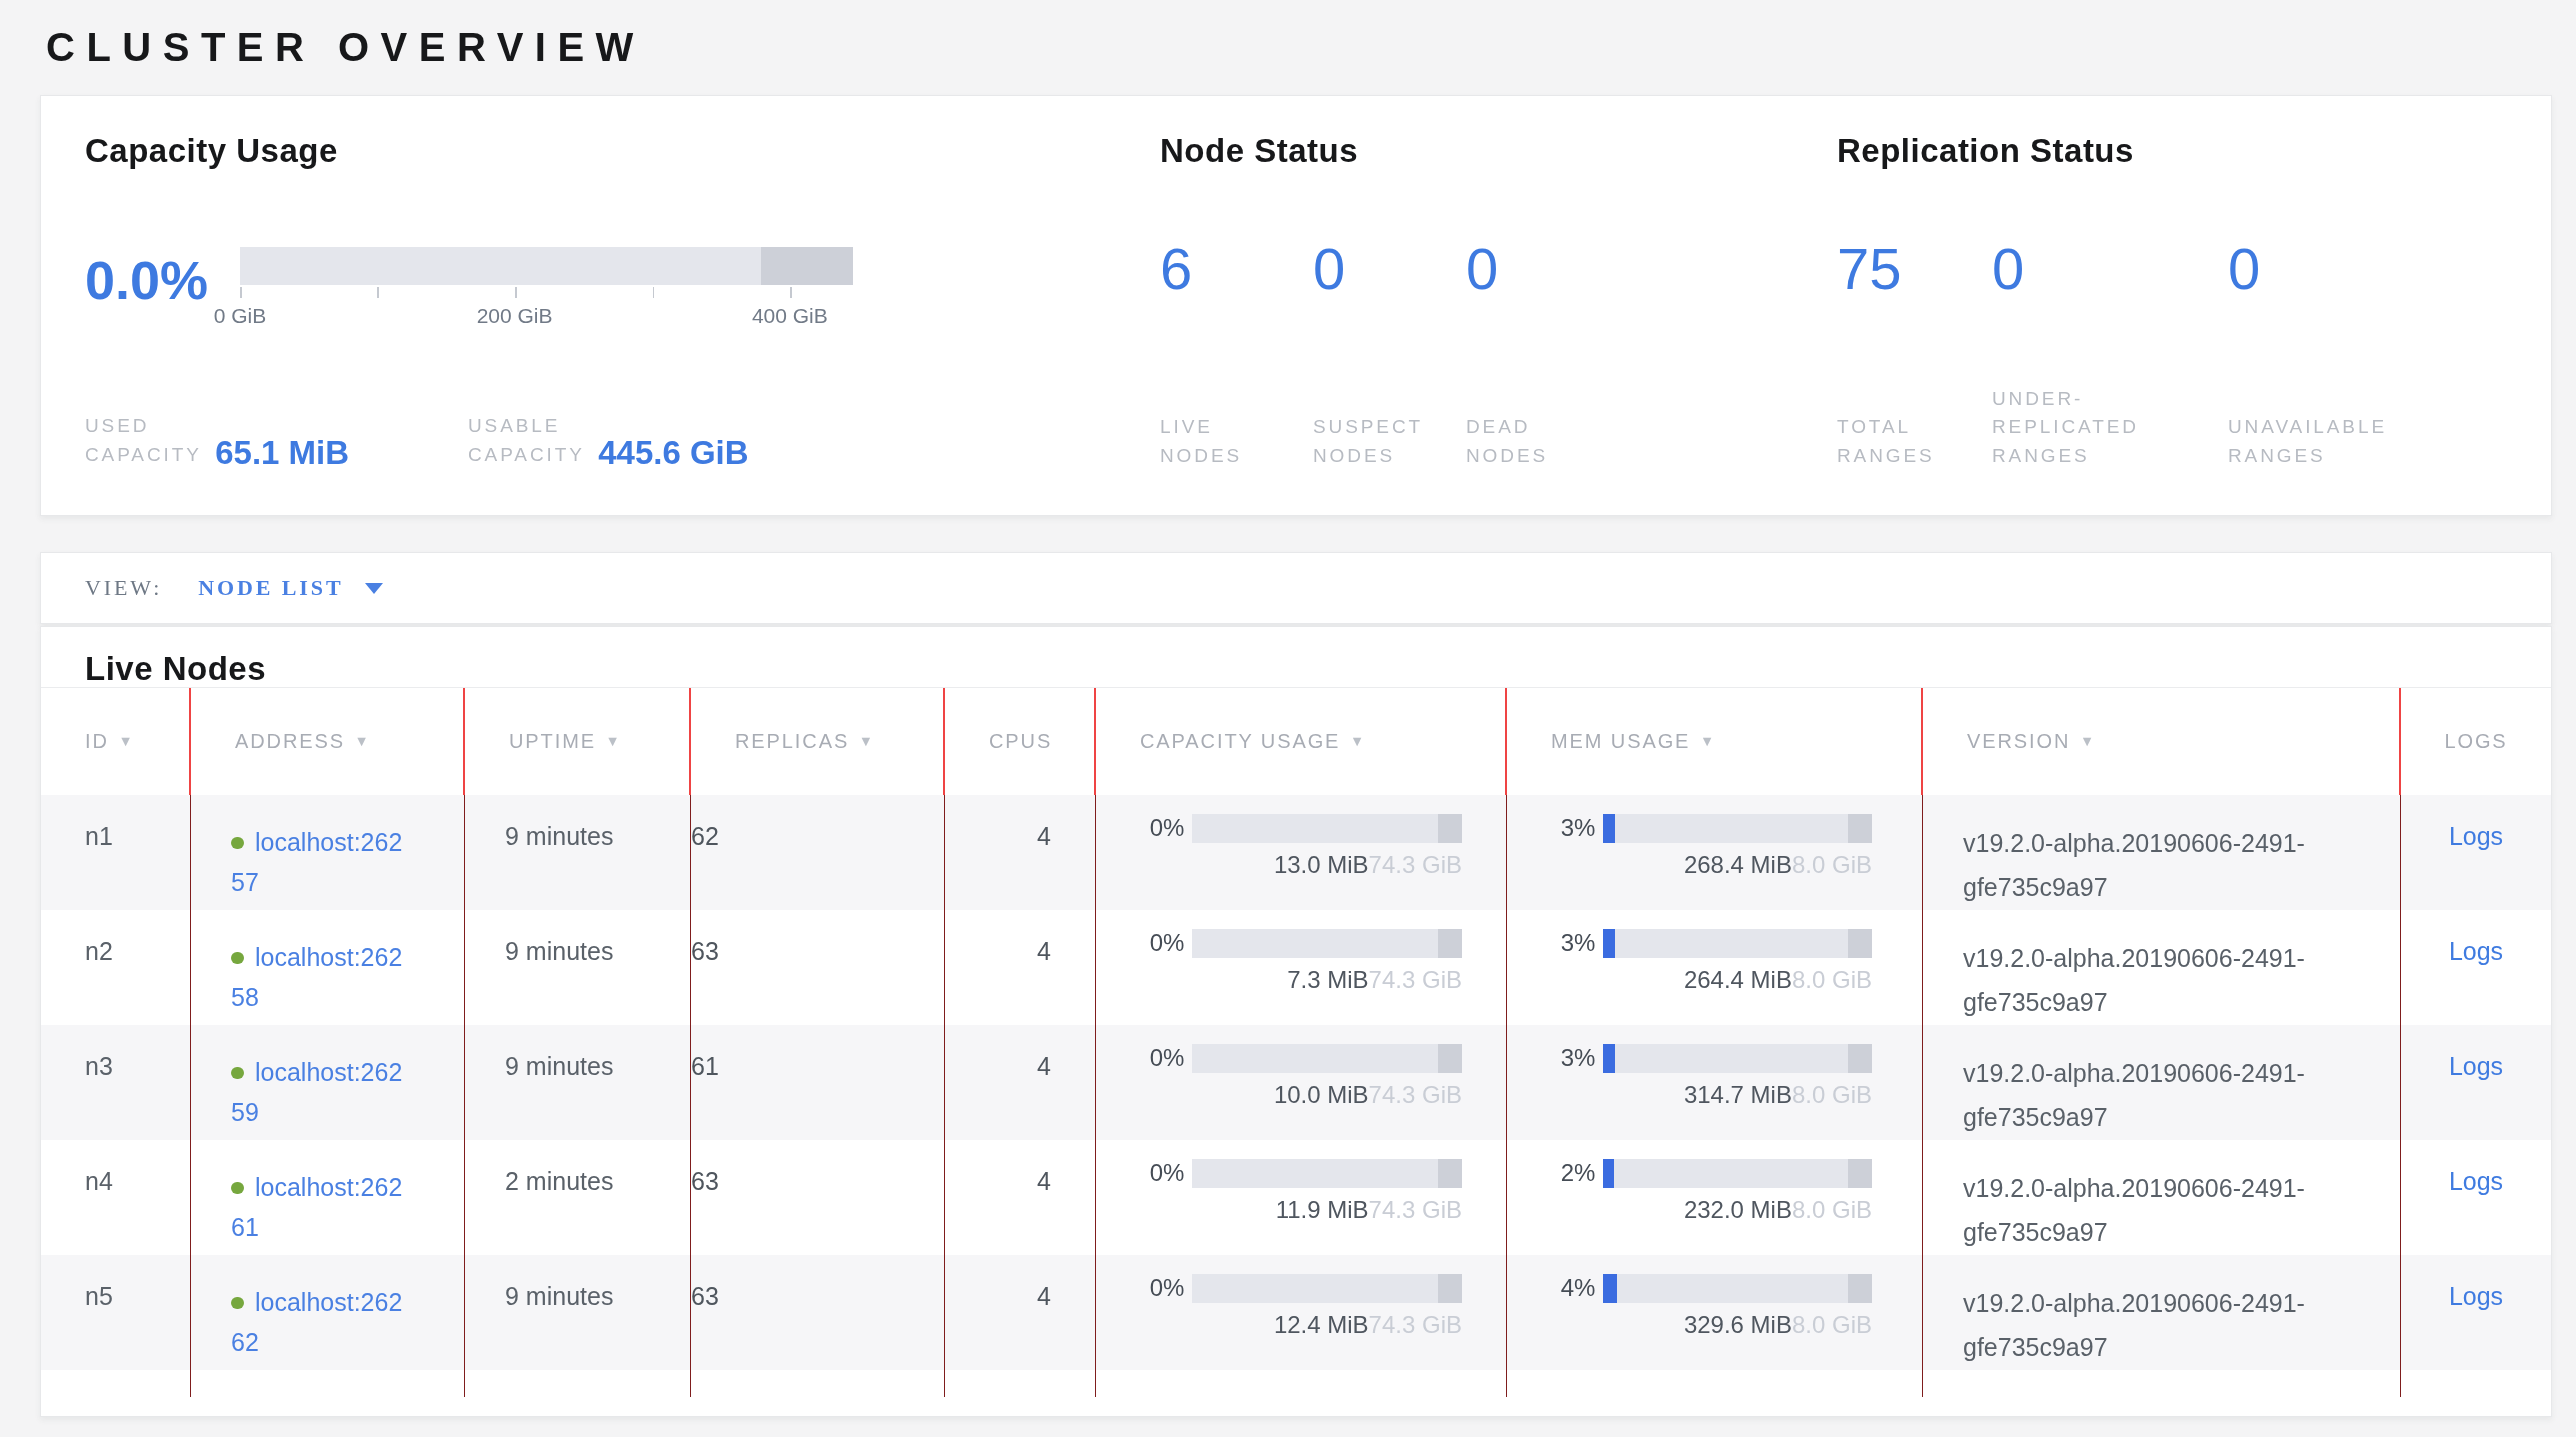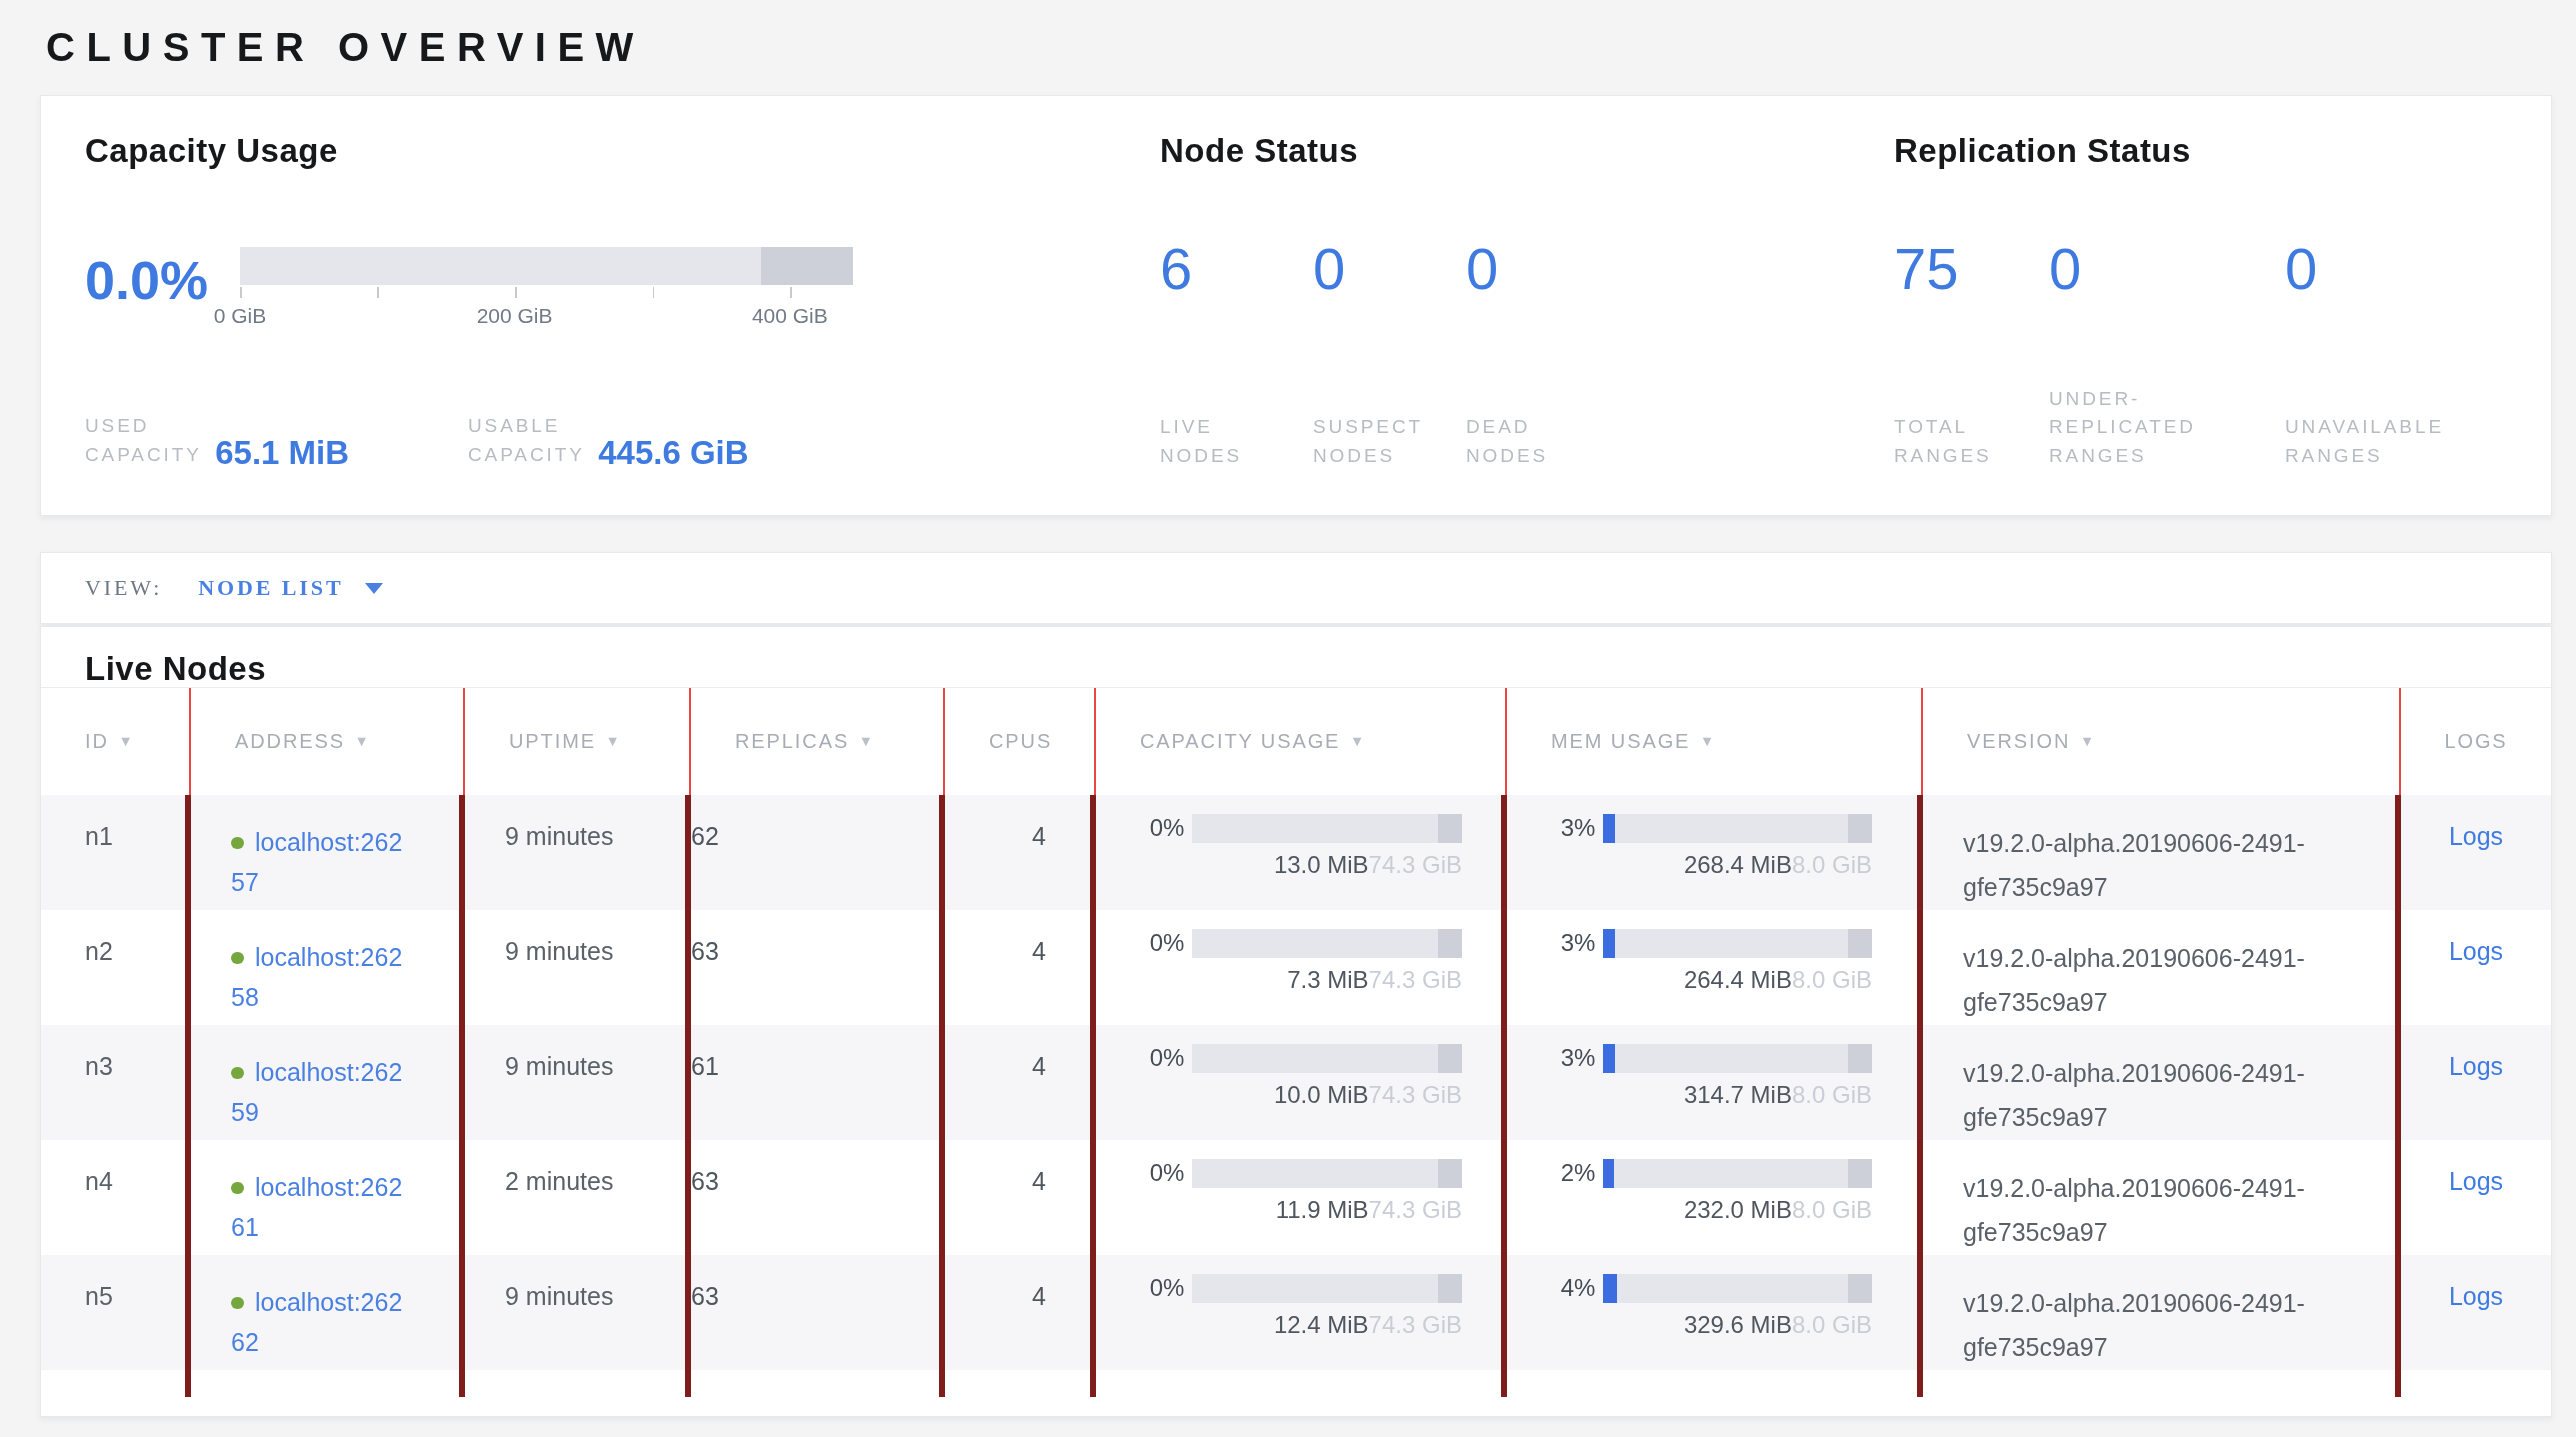--- a/index.html
+++ b/index.html
@@ -26,21 +26,21 @@
     margin-left:40px;width:2512px;box-sizing:border-box;
   }
   .summary-card{margin-top:25px;height:421px;position:relative;}
   .section{position:absolute;top:0;height:421px;}
   .section h3{
     margin:0;padding:0;position:absolute;top:36px;left:0;
     font-size:33px;font-weight:700;color:#17181a;letter-spacing:0.5px;
   }
   .sec-capacity{left:44px;width:1035px;}
   .sec-nodes{left:1119px;width:728px;}
-  .sec-replication{left:1853px;width:613px;}
+  .sec-replication{left:1796px;width:613px;}
 
   
   .cap-gauge{position:absolute;top:151px;left:0;display:flex;align-items:flex-start;}
   .cap-pct{
     width:155px;font-size:54px;font-weight:700;color:#3e7ae0;
     line-height:1.0;padding-top:5.8px;
   }
   .gauge-wrap{position:relative;width:613px;}
   .gauge-bar{position:relative;height:38px;background:#e4e6ec;overflow:hidden;}
   .gauge-fill{position:absolute;left:0;top:0;bottom:0;background:#3b6ce0;}
@@ -100,21 +100,21 @@
     border-right:2px solid #ef4444;display:flex;align-items:center;
     padding-left:44px;box-sizing:border-box;
     font-size:20px;letter-spacing:1.9px;color:#a8acb4;white-space:nowrap;
   }
   .th:last-child{border-right:none;justify-content:center;padding-left:0;}
   .th .caret{font-size:14.4px;color:#bbc0c7;margin-left:9.6px;}
   .tr{height:115px;}
   .tr.odd{background:#f6f6f8;}
   .tr.partial{height:25px;background:#ffffff;}
   .td{
-    border-right:6px solid #7f1d1d;box-sizing:border-box;
+    border-right:1px solid #7f1d1d;box-sizing:border-box;
     padding-top:27px;font-size:25px;color:#5a6169;
   }
   .td:last-child{border-right:none;}
   .td-id{padding-left:44px;}
   .td-address{padding-left:40px;line-height:1.6;}
   .addr{display:inline-block;max-width:178px;word-break:break-all;color:#4a80e2;cursor:pointer;}
   .dot{
     display:inline-block;width:12.5px;height:12.5px;border-radius:50%;
     background:#76a73e;margin-right:11.5px;position:relative;top:-1.9px;
   }

